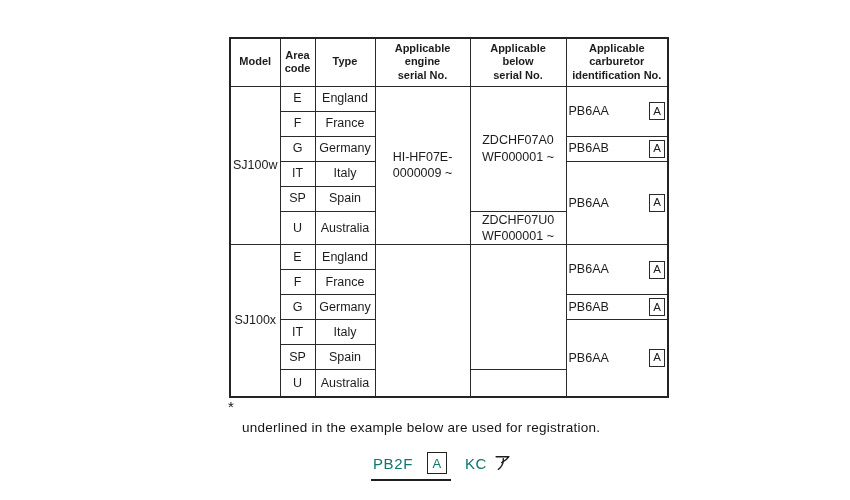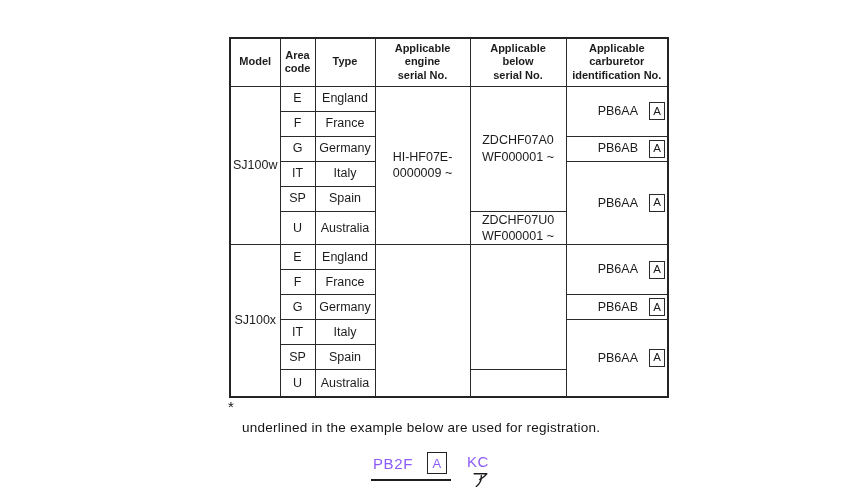--- a/index.html
+++ b/index.html
@@ -59,21 +59,22 @@
   }
   td.col-engine, td.col-frame {
     text-align: left;
     padding-left: 10px;
   }
   td.col-frame { padding-left: 8px; }
 
   .carb-wrap {
     display: flex;
     align-items: center;
-    justify-content: flex-end;
+    justify-content: space-between;
+    gap: 19px;
   }
   .abox {
     display: inline-flex;
     align-items: center;
     justify-content: center;
     width: 14px;
     height: 16px;
     border: 1.5px solid #2a2a2a;
     font-size: 11.5px;
     margin-left: 11px;
@@ -112,45 +113,44 @@
 
   
   .example {
     position: absolute;
     left: 371px;
     top: 452px;
     display: flex;
     align-items: flex-start;
     font-size: 15px;
     letter-spacing: 0.6px;
-    color: #8b5cf6;
+    color: #0f766e;
   }
   .ex-underline {
     display: inline-flex;
     align-items: center;
     border-bottom: 2px solid #1e1e1e;
     padding: 0 4px 5px 2px;
   }
   .ex-box {
     display: inline-flex;
     align-items: center;
     justify-content: center;
     width: 18px;
     height: 20px;
     border: 1.6px solid #222222;
     font-size: 13px;
     margin-left: 14px;
     letter-spacing: 0;
   }
   .ex-suffix {
     display: inline-flex;
-    align-items: flex-end;
+    align-items: center;
     margin-left: 14px;
     padding-top: 1px;
-    flex-direction: column;
   }
   .ex-kana {
     margin-left: 7px;
     display: inline-block;
   }
 </style>
 </head>
 <body>
 
 <div class="page">

